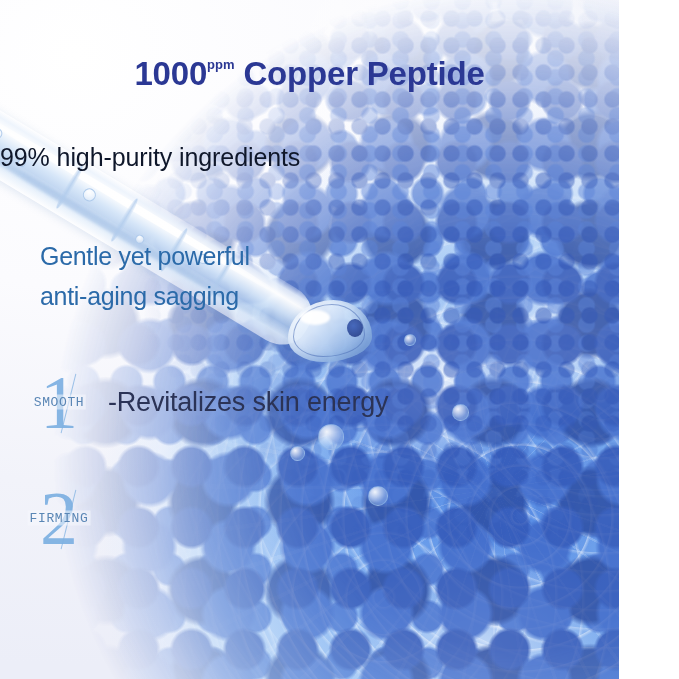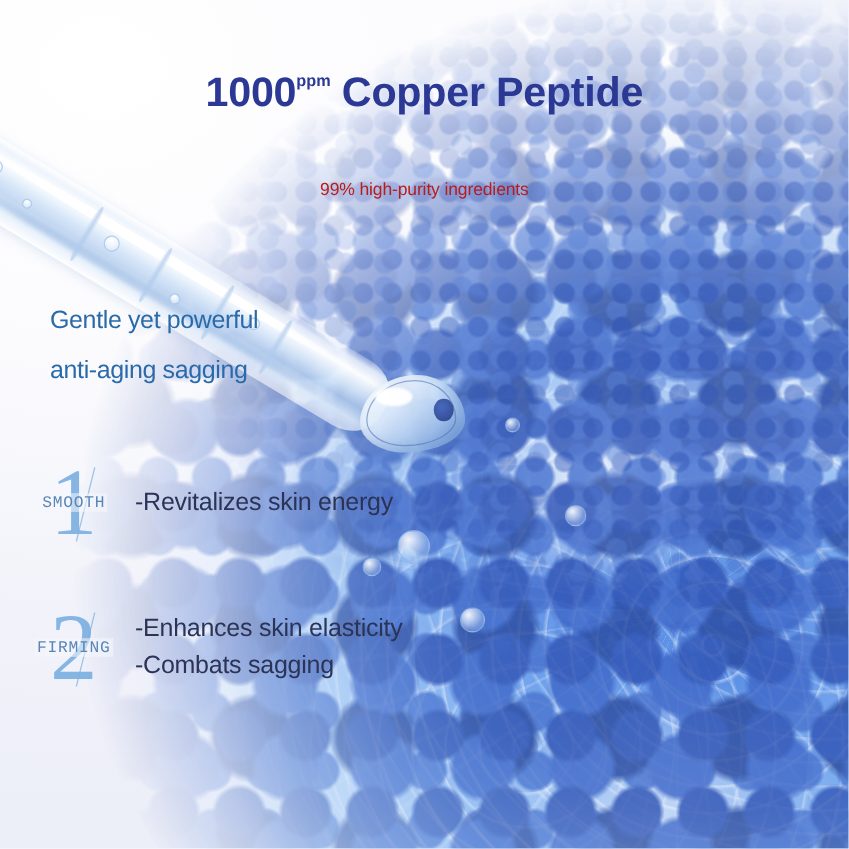--- a/index.html
+++ b/index.html
@@ -2,21 +2,21 @@
 <html><head>
 <meta charset="utf-8">
 <style>
   html, body {
     margin: 0;
     padding: 0;
     background: #ffffff;
   }
   #canvas {
     position: relative;
-    width: 679px;
+    width: 619px;
     height: 679px;
     overflow: hidden;
     font-family: "Liberation Sans", sans-serif;
     background: #f3f4fa;
   }
 
   
   .bg-layer {
     position: absolute;
     inset: 0;
@@ -216,32 +216,31 @@
   #headline .sup {
     font-size: 13px;
     font-weight: bold;
     vertical-align: 16px;
     letter-spacing: 0;
   }
   #subhead {
     position: absolute;
     left: 0; right: 0;
     top: 143px;
-    text-align: center;
-    color: #b91c1c;
-    font-size: 14px;
+    color: #0f172a;
+    font-size: 25px;
     letter-spacing: -0.1px;
   }
 
   #tagline {
     position: absolute;
     left: 40px;
     top: 236px;
     color: #2b6aa9;
-    font-size: 20px;
+    font-size: 25px;
     line-height: 40px;
     letter-spacing: -0.3px;
   }
 
   .benefit {
     position: absolute;
     left: 20px;
     display: flex;
     align-items: center;
   }
@@ -284,21 +283,21 @@
     letter-spacing: 0.6px;
     color: #5a86b5;
     white-space: nowrap;
     background: rgba(246,248,253,0.55);
     padding: 0 2px;
   }
 
   .benefit-lines {
     margin-left: 10px;
     color: #2b3356;
-    font-size: 20px;
+    font-size: 27px;
     line-height: 29px;
     letter-spacing: -0.2px;
     white-space: nowrap;
   }
 </style>
 </head>
 <body>
 
 <div id="canvas">
 
@@ -361,19 +360,15 @@
       <div>-Revitalizes skin energy</div>
     </div>
   </div>
 
   <div class="benefit" id="benefit-2">
     <div class="badge">
       <span class="numeral">2</span>
       <span class="slash"></span>
       <span class="tag">FIRMING</span>
     </div>
-    <div class="benefit-lines">
-      <div>-Enhances skin elasticity</div>
-      <div>-Combats sagging</div>
-    </div>
   </div>
 
 </div>
 
 </body></html>

